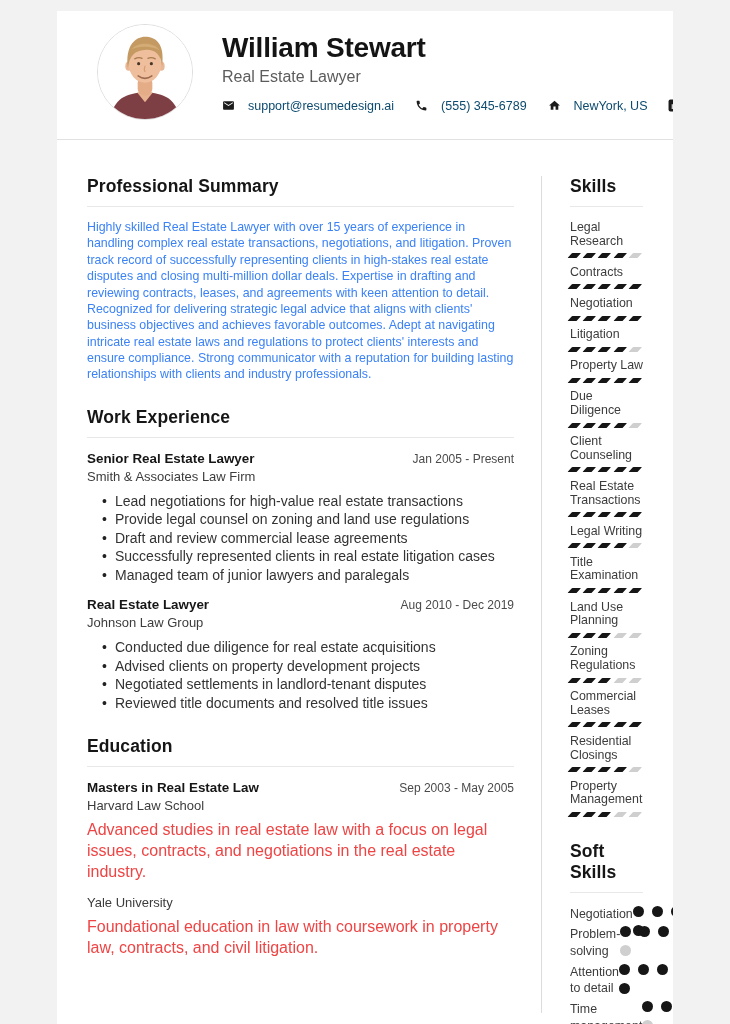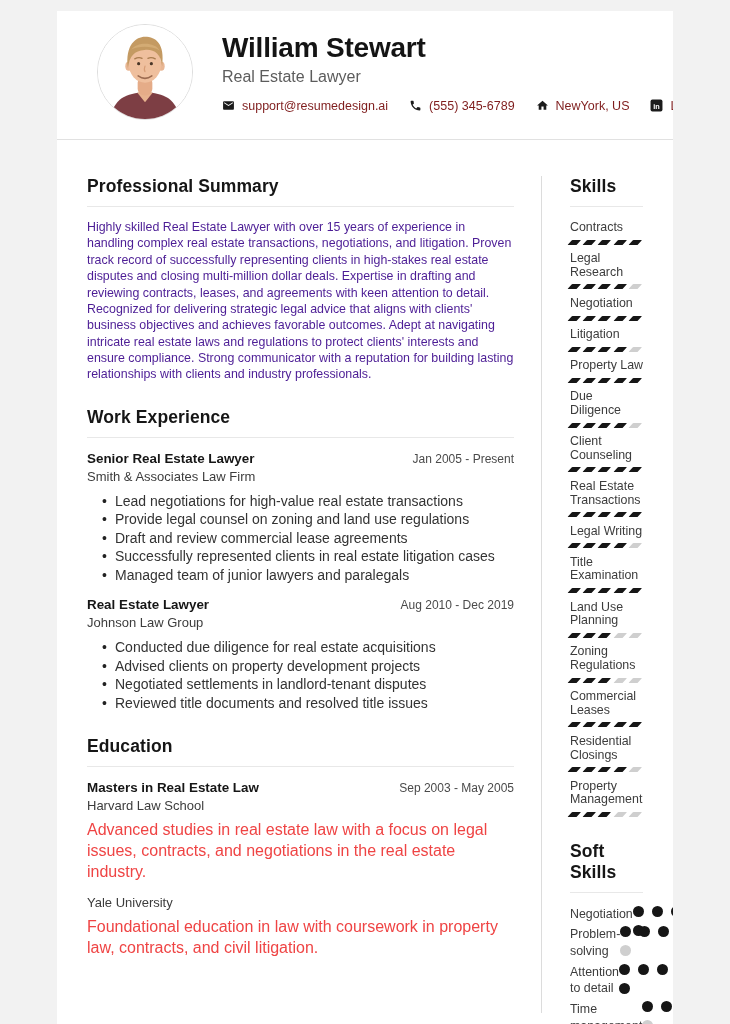--- a/index.html
+++ b/index.html
@@ -17,38 +17,38 @@
   }
   .avatar {
     width:94px; height:94px; border-radius:50%;
     border:1px solid #ddd; overflow:hidden; flex:none; background:#fff;
   }
   .avatar svg { display:block; width:100%; height:100%; }
   .header-text { margin-left:29px; padding-top:9px; min-width:0; }
   .name { margin:0; font-size:28px; line-height:1.1; font-weight:bold; color:#141414; letter-spacing:-0.2px; }
   .subtitle { margin-top:4px; font-size:16px; color:#5c5c5c; }
   .contact-row { display:flex; align-items:center; gap:21px; margin-top:13px; }
-  .contact-item { display:flex; align-items:center; gap:7px; font-size:12.5px; color:#7f1d1d; white-space:nowrap; }
+  .contact-item { display:flex; align-items:center; gap:13px; font-size:12.5px; color:#0c4a6e; white-space:nowrap; }
   .cicon { width:13px; height:13px; flex:none; }
   .cicon path, .cicon rect.bg { fill:#1b1b1b; }
 
   
   .body { display:flex; box-sizing:border-box; padding:36px 30px 0 30px; height:895px; }
   .main { width:427px; flex:none; }
   .vdivider { width:1px; background:#dcdcdc; margin-left:27px; margin-bottom:22px; flex:none; }
   .sidebar { flex:1; min-width:0; padding-left:28px; }
 
   h2.section-h {
     margin:0; font-size:17.5px; font-weight:bold; color:#161616;
     padding-bottom:9px; border-bottom:1px solid #e8e8e8; letter-spacing:0.1px;
   }
   .section-block { margin-top:24px; }
 
   
-  .summary-text { margin:12px 0 0; font-size:12.4px; line-height:1.32; color:#4c1d95; }
+  .summary-text { margin:12px 0 0; font-size:12.4px; line-height:1.32; color:#3b82f6; }
 
   
   .job, .edu { margin-top:13px; }
   .row-head { display:flex; justify-content:space-between; align-items:flex-end; }
   .row-title { font-size:13.4px; font-weight:bold; color:#161616; }
   .row-date { font-size:12px; color:#4a4a4a; flex:none; margin-left:12px; }
   .row-sub { margin-top:3px; font-size:13px; color:#3c3c3c; }
   .job ul { margin:8px 0 0; padding:0 0 0 15px; list-style:none; }
   .job li { position:relative; padding-left:13px; font-size:14px; line-height:1.32; color:#333; }
   .job li::before { content:"•"; position:absolute; left:0; top:0; color:#222; }
@@ -198,37 +198,37 @@
     </div>
 
     <div class="vdivider"></div>
 
     <div class="sidebar">
 
       <div>
         <h2 class="section-h">Skills</h2>
         <div id="skill-list" class="skill-list">
             <div class="skill">
+    <div class="skill-name">Legal Research</div>
+    <div class="skill-bar">
+                <span class="seg"></span>
+                <span class="seg"></span>
+                <span class="seg"></span>
+                <span class="seg"></span>
+                <span class="seg off"></span>
+              </div>
+  </div>
+            <div class="skill">
     <div class="skill-name">Contracts</div>
     <div class="skill-bar">
                 <span class="seg"></span>
                 <span class="seg"></span>
                 <span class="seg"></span>
                 <span class="seg"></span>
                 <span class="seg"></span>
-              </div>
-  </div>
-            <div class="skill">
-    <div class="skill-name">Legal Research</div>
-    <div class="skill-bar">
-                <span class="seg"></span>
-                <span class="seg"></span>
-                <span class="seg"></span>
-                <span class="seg"></span>
-                <span class="seg off"></span>
               </div>
   </div>
             <div class="skill">
     <div class="skill-name">Negotiation</div>
     <div class="skill-bar">
                 <span class="seg"></span>
                 <span class="seg"></span>
                 <span class="seg"></span>
                 <span class="seg"></span>
                 <span class="seg"></span>

